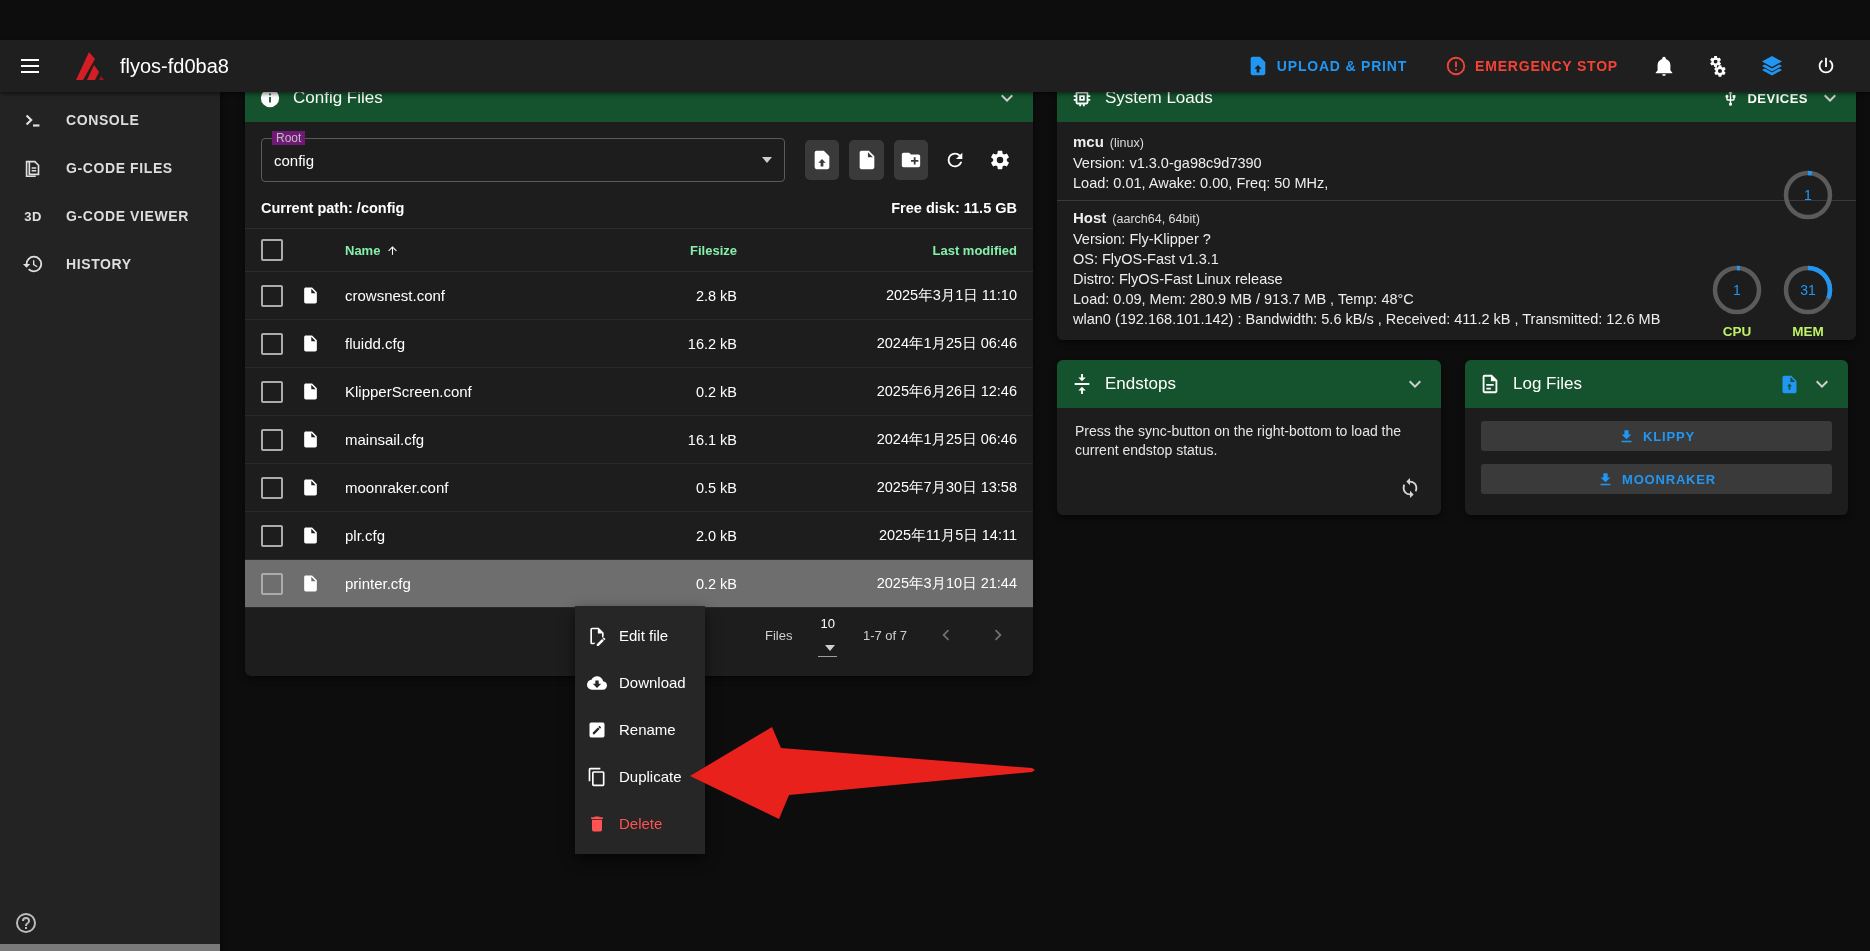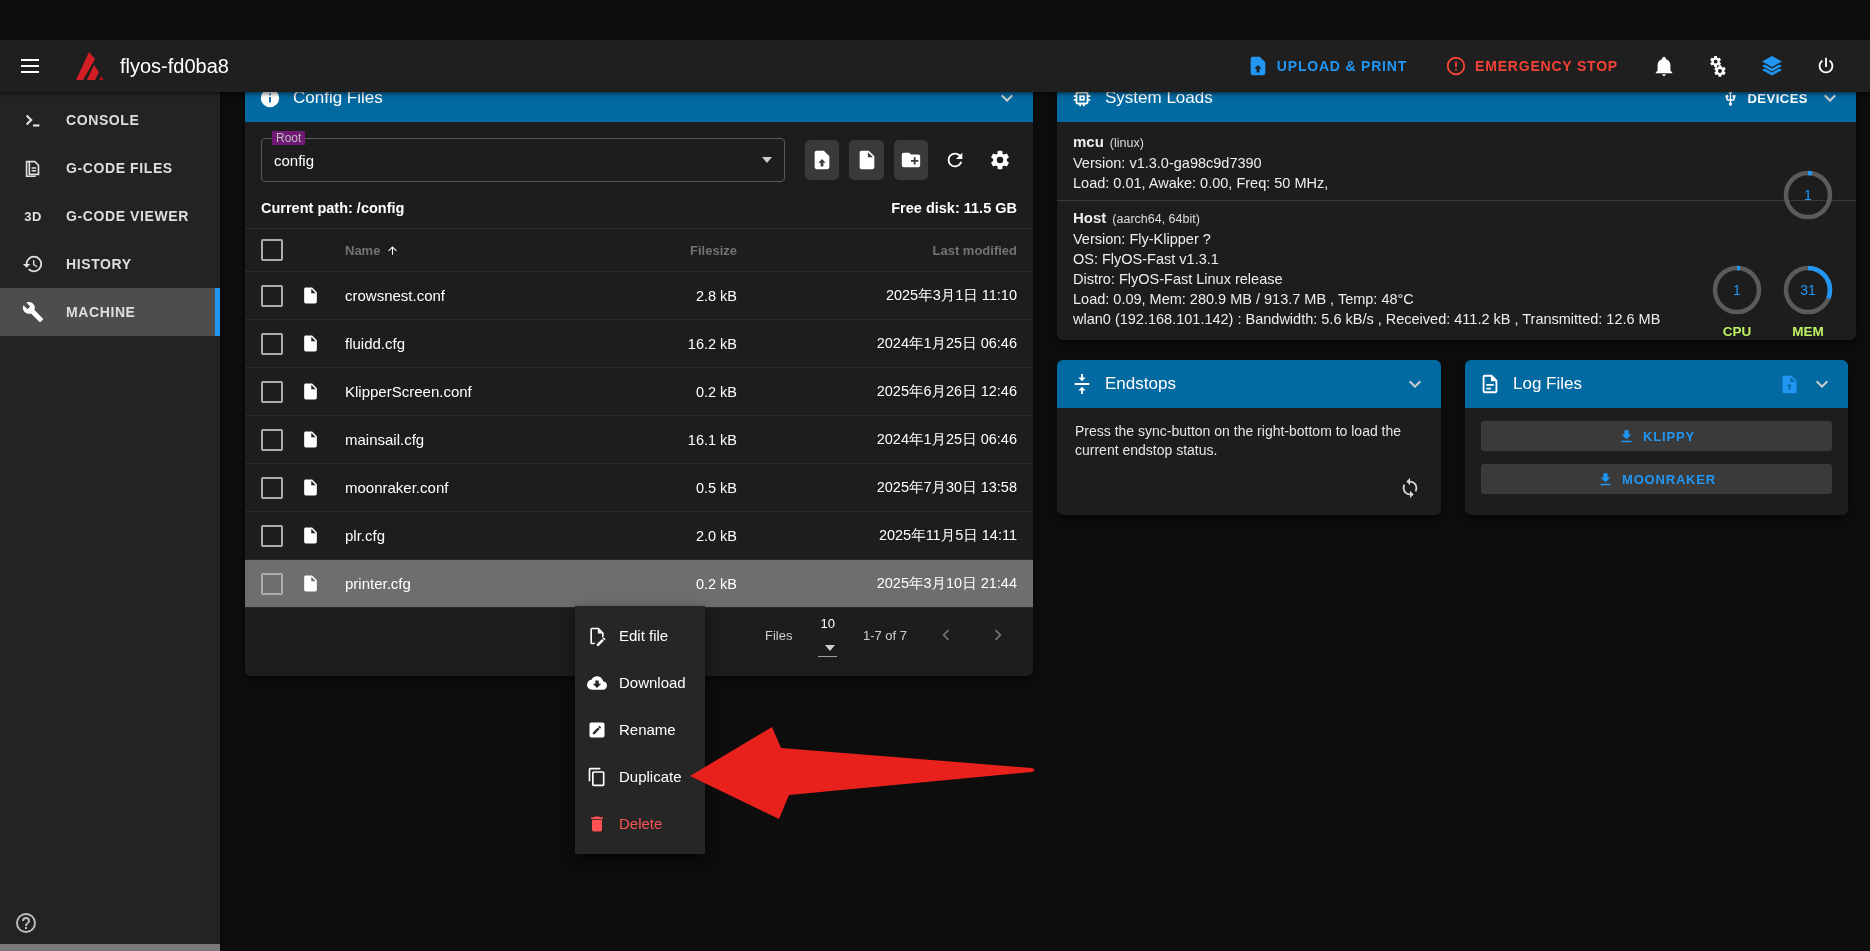--- a/index.html
+++ b/index.html
@@ -23,36 +23,36 @@
   .side-item .lbl{font-size:14px;font-weight:700;letter-spacing:.6px;color:#dedede;}
   .side-item.active{background:#4d4d4d;}
   .side-item.active .accent{position:absolute;right:0;top:0;bottom:0;width:5px;background:#2196f3;}
   .side-ic{width:26px;display:flex;justify-content:center;color:#e0e0e0;}
   .threed{font-size:13px;font-weight:700;color:#e0e0e0;letter-spacing:.5px;}
   .help-btn{position:absolute;left:12px;bottom:14px;width:28px;height:28px;display:flex;align-items:center;justify-content:center;cursor:pointer;}
   .side-scroll{position:absolute;left:0;bottom:0;width:220px;height:7px;background:#8a8a8a;opacity:.85;}
 
   
   .panel{position:absolute;background:#1d1d1d;border-radius:6px;box-shadow:0 3px 6px rgba(0,0,0,.5);}
-  .panel-header{height:48px;background:#0369a1;border-radius:6px 6px 0 0;display:flex;align-items:center;padding:0 14px;gap:12px;}
+  .panel-header{height:48px;background:#14532d;border-radius:6px 6px 0 0;display:flex;align-items:center;padding:0 14px;gap:12px;}
   .panel-title{font-size:17px;font-weight:500;color:#fff;}
   .ph-right{margin-left:auto;display:flex;align-items:center;gap:10px;}
 
   
   .cfg{left:245px;top:74px;width:788px;height:602px;}
   .toolbar{display:flex;align-items:center;padding:16px 16px 10px 16px;gap:10px;}
   .rootsel{position:relative;flex:0 0 498px;height:42px;border:1px solid #5a5a5a;border-radius:4px;display:flex;align-items:center;padding:0 12px;cursor:pointer;}
   .rootsel .float-lbl{position:absolute;top:-8px;left:10px;background:#701a75;padding:0 4px;font-size:12px;color:#bdbdbd;}
   .rootsel .val{font-size:15px;color:#fff;}
   .caret{margin-left:auto;width:0;height:0;border-left:5px solid transparent;border-right:5px solid transparent;border-top:6px solid #cfcfcf;}
   .icon-btn{width:42px;height:40px;background:#3a3a3a;border-radius:5px;display:flex;align-items:center;justify-content:center;cursor:pointer;}
   .tool-gap{flex:1;}
   .path-row{display:flex;justify-content:space-between;align-items:center;padding:8px 16px 12px 16px;font-size:14.5px;font-weight:700;}
   .grid-row{display:grid;grid-template-columns:40px 44px 1fr 130px 280px;align-items:center;padding:0 16px;}
-  .thead{height:42px;border-top:1px solid #2c2c2c;border-bottom:1px solid #2c2c2c;font-size:13px;font-weight:700;color:#737373;}
+  .thead{height:42px;border-top:1px solid #2c2c2c;border-bottom:1px solid #2c2c2c;font-size:13px;font-weight:700;color:#86efac;}
   .thead .col-size,.trow .col-size{text-align:right;}
   .thead .col-mod,.trow .col-mod{text-align:right;}
   .trow{height:47px;border-bottom:1px solid #292929;font-size:15px;cursor:pointer;}
   .trow .col-size{font-size:14.5px;}
   .trow .col-mod{font-size:14.5px;}
   .trow.hl{background:#6e6e6e;}
   .cbx{width:18px;height:18px;border:2px solid #ababab;border-radius:2px;cursor:pointer;}
   .name-sort{display:flex;align-items:center;gap:6px;}
   .pager{height:54px;display:flex;align-items:center;justify-content:flex-end;gap:26px;padding-right:22px;font-size:13px;color:#cfcfcf;}
   .pp-select{display:flex;align-items:center;gap:14px;border-bottom:1px solid #9e9e9e;padding:3px 2px 5px 2px;cursor:pointer;color:#fff;flex-direction:column;}
@@ -186,29 +186,20 @@
       <span class="lbl">G-CODE VIEWER</span>
     </div>
     <div class="side-item">
       <span class="side-ic">
         <svg width="22" height="22" viewBox="0 0 24 24">
             <path fill="#e0e0e0" d="M13.5,8H12V13L16.28,15.54L17,14.33L13.5,12.25V8M13,3A9,9 0 0,0 4,12H1L4.96,16.03L9,12H6A7,7 0 0,1 13,5A7,7 0 0,1 20,12A7,7 0 0,1 13,19C11.07,19 9.32,18.21 8.06,16.94L6.64,18.36C8.27,20 10.5,21 13,21A9,9 0 0,0 22,12A9,9 0 0,0 13,3Z"></path>
           </svg>
       </span>
       <span class="lbl">HISTORY</span>
     </div>
-    <div class="side-item active">
-      <span class="side-ic">
-        <svg width="22" height="22" viewBox="0 0 24 24">
-            <path fill="#fff" d="M22.7,19L13.6,9.9C14.5,7.6 14,4.9 12.1,3C10.1,1 7.1,0.6 4.7,1.7L9,6L6,9L1.6,4.7C0.4,7.1 0.9,10.1 2.9,12.1C4.8,14 7.5,14.5 9.8,13.6L18.9,22.7C19.3,23.1 19.9,23.1 20.3,22.7L22.6,20.4C23.1,20 23.1,19.3 22.7,19Z"></path>
-          </svg>
-      </span>
-      <span class="lbl">MACHINE</span>
-      <span class="accent"></span>
-    </div>
     <div class="help-btn">
       <svg width="24" height="24" viewBox="0 0 24 24">
           <path fill="#bdbdbd" d="M11,18H13V16H11V18M12,2A10,10 0 0,0 2,12A10,10 0 0,0 12,22A10,10 0 0,0 22,12A10,10 0 0,0 12,2M12,20C7.59,20 4,16.41 4,12C4,7.59 7.59,4 12,4C16.41,4 20,7.59 20,12C20,16.41 16.41,20 12,20M12,6A4,4 0 0,0 8,10H10A2,2 0 0,1 12,8A2,2 0 0,1 14,10C14,12 11,11.75 11,15H13C13,12.75 16,12.5 16,10A4,4 0 0,0 12,6Z"></path>
         </svg>
     </div>
     <div class="side-scroll"></div>
   </nav>
 
   <section class="panel cfg">
     <div class="panel-header">

